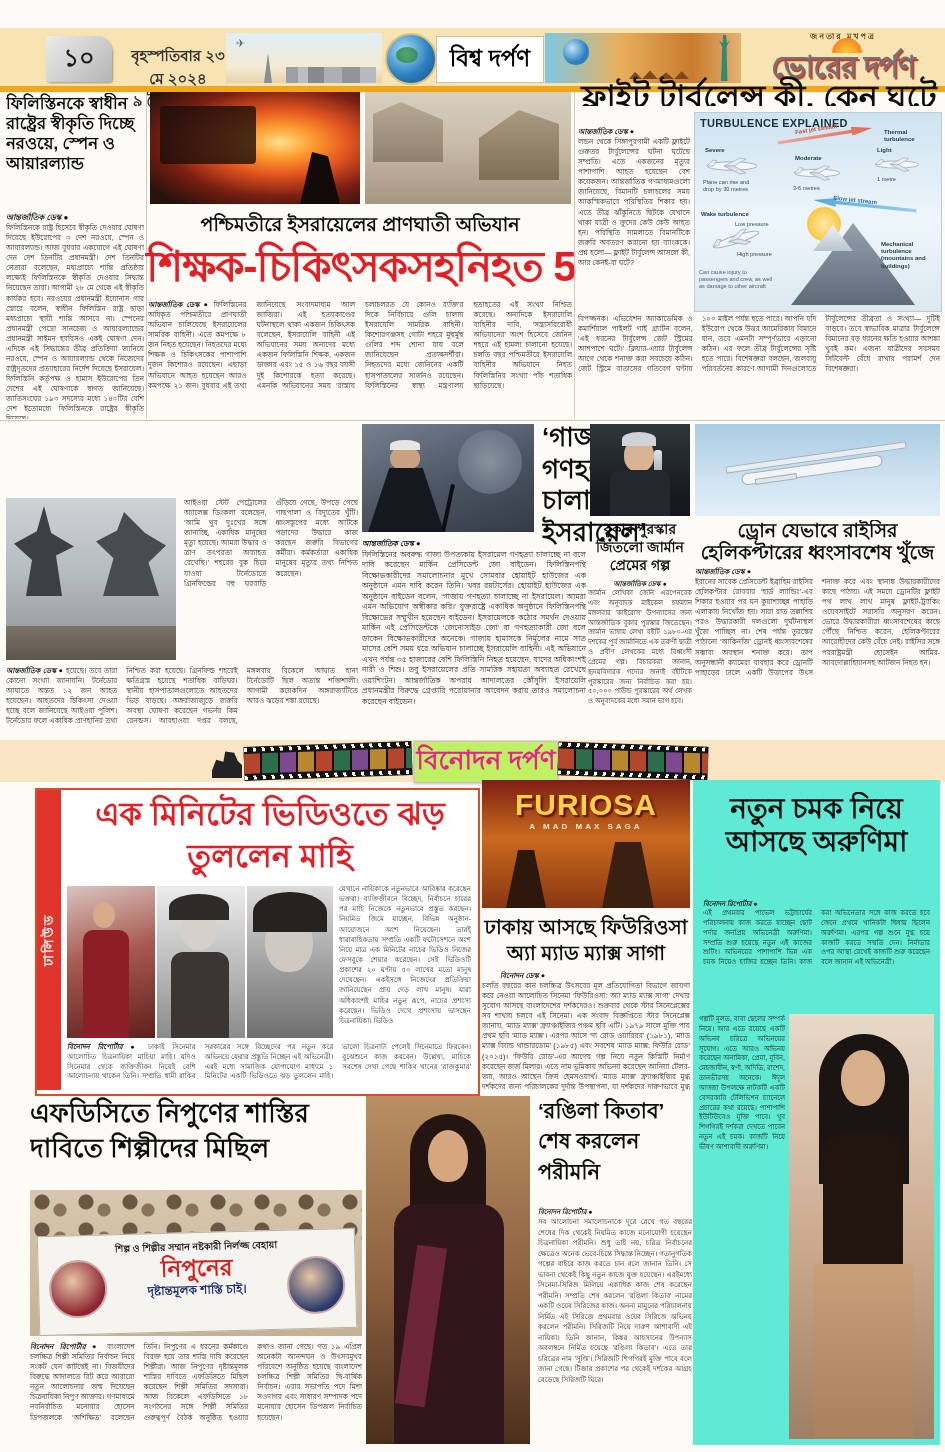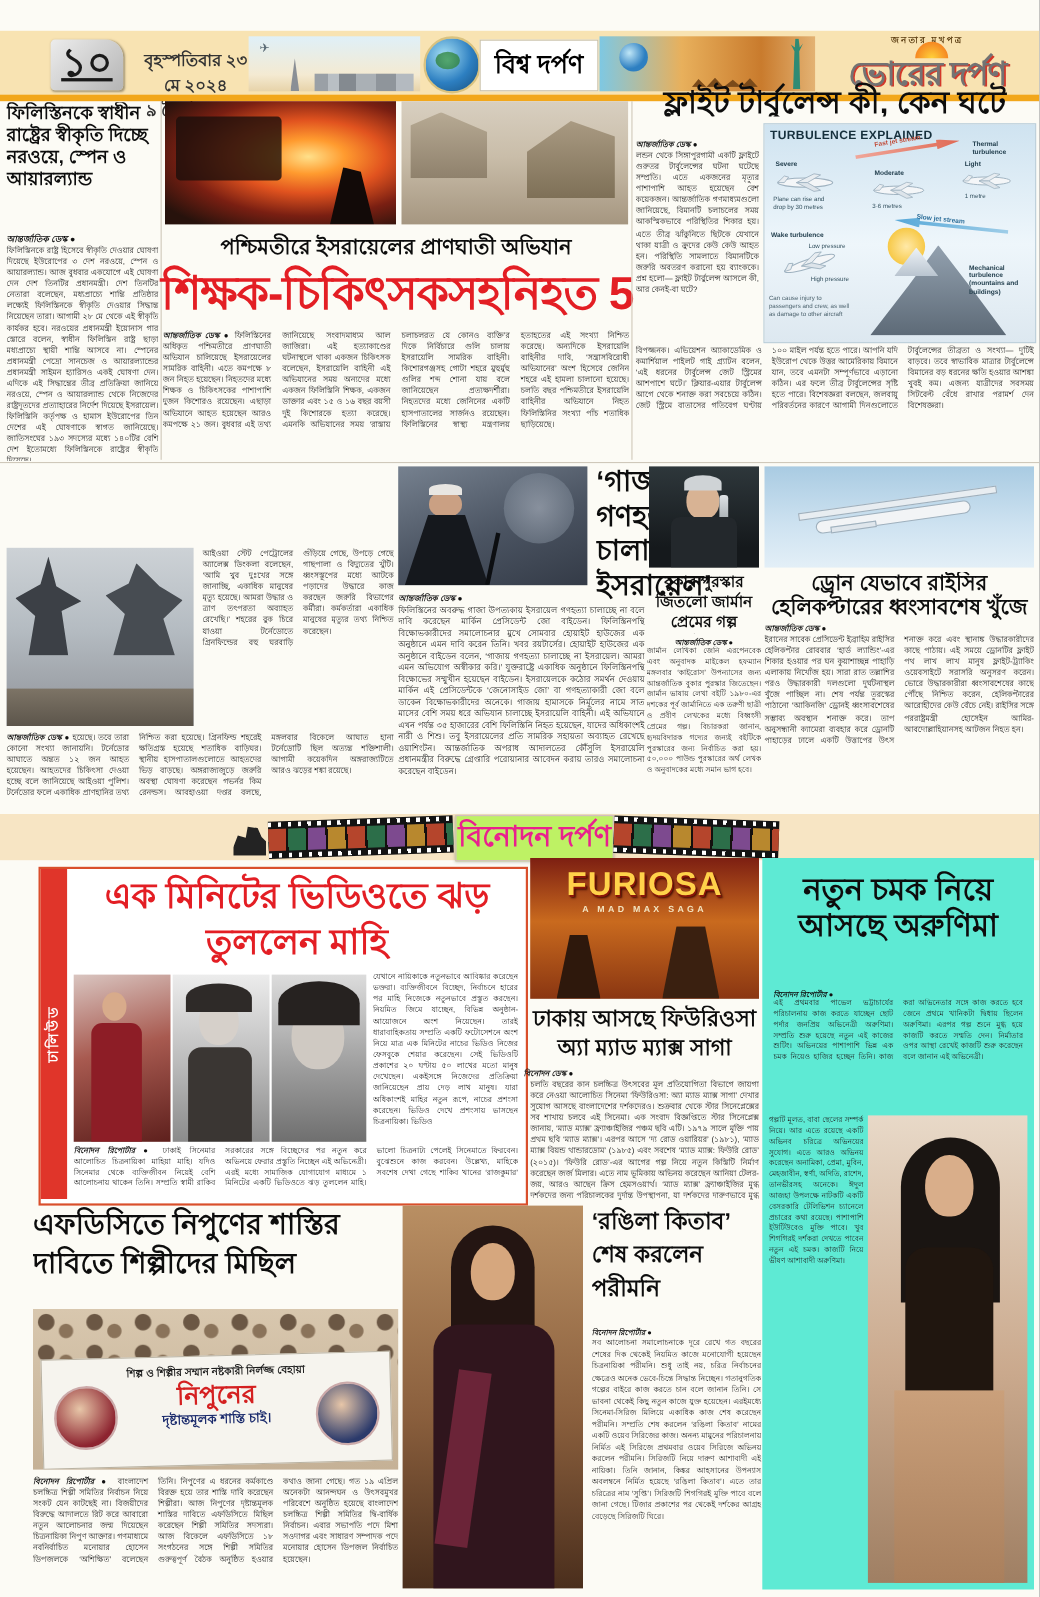--- a/index.html
+++ b/index.html
@@ -15,21 +15,21 @@
   .cols3{column-count:3;column-gap:9px;}
   .cols4{column-count:4;column-gap:10px;}
   .hl{font-weight:bold;color:#0d0d0d;overflow:hidden;}
   .photo{overflow:hidden;}
   .vrule{width:1px;background:#cfc8ba;}
   .hrule{height:1px;background:#cfc8ba;}
   
   .hdr-band{background:#f8e3b2;}
   .pageno{background:linear-gradient(135deg,#ececec,#b5b5b5);border-radius:4px 16px 4px 4px;
           box-shadow:1px 1px 2px rgba(0,0,0,.35);display:flex;align-items:center;justify-content:center;
-          font-size:36px;font-weight:bold;color:#1a1a1a;text-decoration:underline;}
+          font-size:24px;font-weight:bold;color:#1a1a1a;}
   .dateline{font-size:15px;font-weight:bold;color:#333;line-height:1.5;text-align:center;}
   .globe{border-radius:50%;background:radial-gradient(circle at 35% 32%,#a6e0f5,#2d7fc1 55%,#174f7d);
          border:2px solid #d9c27f;}
   .globe::after{content:"";position:absolute;left:9px;top:12px;width:22px;height:16px;border-radius:50%;
          background:radial-gradient(circle,#49a05a,#2e7d43);opacity:.85;}
   .sect-panel{background:#fff;border:1px solid #c9c0a8;display:flex;align-items:center;justify-content:center;
          font-size:23px;font-weight:bold;color:#000;}
   .masthead{font-size:30px;font-weight:800;color:#737373;letter-spacing:-1px;
          text-shadow:1.5px 1.5px 0 #d3382a;white-space:nowrap;}
   .tagline{font-size:8px;font-weight:bold;color:#5a3c10;letter-spacing:2px;text-align:center;}
@@ -106,21 +106,21 @@
   </div>
 
   <div class="abs hl center" style="left:148px;top:210px;width:424px;height:26px;font-size:19px;">পশ্চিমতীরে ইসরায়েলের প্রাণঘাতী অভিযান</div>
   <div class="abs center" style="left:140px;top:234px;width:442px;height:62px;font-size:42px;font-weight:800;color:#e31e24;letter-spacing:-1px;overflow:hidden;">শিক্ষক-চিকিৎসকসহনিহত 5</div>
   <div class="abs bodytext bt7 cols4" style="left:148px;top:300px;width:424px;height:118px;">
     <span class="byline" style="font-size:7.2px;">আন্তর্জাতিক ডেস্ক ●</span>
     <span>ফিলিস্তিনের অধিকৃত পশ্চিমতীরে প্রাণঘাতী অভিযান চালিয়েছে ইসরায়েলের সামরিক বাহিনী। এতে কমপক্ষে ৮ জন নিহত হয়েছেন। নিহতদের মধ্যে শিক্ষক ও চিকিৎসকের পাশাপাশি দুজন কিশোরও রয়েছেন। এছাড়া অভিযানে আহত হয়েছেন আরও কমপক্ষে ২১ জন। বুধবার এই তথ্য জানিয়েছে সংবাদমাধ্যম আল জাজিরা। এই হত্যাকাণ্ডের ঘটনাস্থলে থাকা একজন চিকিৎসক বলেছেন, ইসরায়েলি বাহিনী এই অভিযানের সময় অন্যদের মধ্যে একজন ফিলিস্তিনি শিক্ষক, একজন ডাক্তার এবং ১৫ ও ১৬ বছর বয়সী দুই কিশোরকে হত্যা করেছে। এমনকি অভিযানের সময় ‘রাস্তায় চলাচলরত যে কোনও ব্যক্তি’র দিকে নির্বিচারে গুলি চালায় ইসরায়েলি সামরিক বাহিনী। কিশোরগঞ্জসহ গোটা শহরে মুহুর্মুহু গুলির শব্দ শোনা যায় বলে জানিয়েছেন প্রত্যক্ষদর্শীরা। নিহতদের মধ্যে জেনিনের একটি হাসপাতালের সার্জনও রয়েছেন। ফিলিস্তিনের স্বাস্থ্য মন্ত্রণালয় হতাহতের এই সংখ্যা নিশ্চিত করেছে। অন্যদিকে ইসরায়েলি বাহিনীর দাবি, ‘সন্ত্রাসবিরোধী অভিযানের’ অংশ হিসেবে জেনিন শহরে এই হামলা চালানো হয়েছে। চলতি বছর পশ্চিমতীরে ইসরায়েলি বাহিনীর অভিযানে নিহত ফিলিস্তিনির সংখ্যা পাঁচ শতাধিক ছাড়িয়েছে।</span>
   </div>
   <div class="abs vrule" style="left:574px;top:92px;height:326px;"></div>
 
-  <div class="abs hl center" style="left:578px;top:72px;width:362px;height:34px;font-size:28px;">ফ্লাইট টার্বুলেন্স কী, কেন ঘটে</div>
+  <div class="abs hl center" style="left:578px;top:72px;width:362px;height:34px;font-size:32px;">ফ্লাইট টার্বুলেন্স কী, কেন ঘটে</div>
   <div class="abs byline" style="left:578px;top:126px;font-size:7.2px;">আন্তর্জাতিক ডেস্ক ●</div>
   <div class="abs bodytext bt7" style="left:578px;top:137px;width:112px;height:172px;">লন্ডন থেকে সিঙ্গাপুরগামী একটি ফ্লাইটে গুরুতর টার্বুলেন্সের ঘটনা ঘটেছে সম্প্রতি। এতে একজনের মৃত্যুর পাশাপাশি আহত হয়েছেন বেশ কয়েকজন। আন্তর্জাতিক গণমাধ্যমগুলো জানিয়েছে, বিমানটি চলাচলের সময় আকস্মিকভাবে পরিস্থিতির শিকার হয়। এতে তীব্র ঝাঁকুনিতে ছিটকে যেখানে থাকা যাত্রী ও ক্রুদের কেউ কেউ আহত হন। পরিস্থিতি সামলাতে বিমানটিকে জরুরি অবতরণ করানো হয় ব্যাংককে। প্রশ্ন হলো— ফ্লাইট টার্বুলেন্স আসলে কী, আর কেনই-বা ঘটে?</div>
 
   <svg width="0" height="0" style="position:absolute">
       <defs>
     <g id="plane">
       <ellipse cx="30" cy="11" rx="25" ry="4.2" fill="#f4f6f8" stroke="#9fb2c0" stroke-width="1"></ellipse>
       <path d="M22 11 L38 3 L44 4 L32 11 Z" fill="#e8edf1" stroke="#9fb2c0" stroke-width="0.8"></path>
       <path d="M22 11 L38 19 L44 18 L32 11 Z" fill="#dde4ea" stroke="#9fb2c0" stroke-width="0.8"></path>
       <path d="M5 11 L11 5 L15 6 L11 11 Z" fill="#e8edf1" stroke="#9fb2c0" stroke-width="0.8"></path>
@@ -239,21 +239,21 @@
     </div>
   </div>
 
   <div class="abs photo" style="left:482px;top:780px;width:208px;height:128px;background:linear-gradient(180deg,#7d1f12 0%,#c96a1e 45%,#8a3612 100%);">
     <div class="center poster-title" style="margin-top:8px;">FURIOSA</div>
     <div class="center poster-sub">A MAD MAX SAGA</div>
     <div class="abs" style="left:24px;bottom:0;width:40px;height:58px;background:#2e180c;clip-path:polygon(30% 0,70% 0,100% 100%,0 100%);"></div>
     <div class="abs" style="left:120px;bottom:0;width:52px;height:66px;background:#3a2010;clip-path:polygon(25% 0,75% 0,100% 100%,0 100%);"></div>
   </div>
   <div class="abs hl center" style="left:482px;top:914px;width:208px;height:52px;font-size:20px;line-height:1.3;">ঢাকায় আসছে ফিউরিওসা অ্যা ম্যাড ম্যাক্স সাগা</div>
-  <div class="abs byline" style="left:476px;top:970px;font-size:7.2px;">বিনোদন ডেস্ক ●</div>
+  <div class="abs byline" style="left:500px;top:970px;font-size:7.2px;">বিনোদন ডেস্ক ●</div>
   <div class="abs bodytext bt7" style="left:482px;top:981px;width:208px;height:110px;">চলতি বছরের কান চলচ্চিত্র উৎসবের মূল প্রতিযোগিতা বিভাগে জায়গা করে নেওয়া আলোচিত সিনেমা ‘ফিউরিওসা: অ্যা ম্যাড ম্যাক্স সাগা’ দেখার সুযোগ আসছে বাংলাদেশের দর্শকদেরও। শুক্রবার থেকে স্টার সিনেপ্লেক্সের সব শাখায় চলবে এই সিনেমা। এক সংবাদ বিজ্ঞপ্তিতে স্টার সিনেপ্লেক্স জানায়, ‘ম্যাড ম্যাক্স’ ফ্র্যাঞ্চাইজির পঞ্চম ছবি এটি। ১৯৭৯ সালে মুক্তি পায় প্রথম ছবি ‘ম্যাড ম্যাক্স’। এরপর আসে ‘দ্য রোড ওয়ারিয়র’ (১৯৮১), ‘ম্যাড ম্যাক্স বিয়ন্ড থান্ডারডোম’ (১৯৮৫) এবং সবশেষ ‘ম্যাড ম্যাক্স: ফিউরি রোড’ (২০১৫)। ‘ফিউরি রোড’-এর আগের গল্প নিয়ে নতুন কিস্তিটি নির্মাণ করেছেন জর্জ মিলার। এতে নাম ভূমিকায় অভিনয় করেছেন আনিয়া টেলর-জয়, আরও আছেন ক্রিস হেমসওয়ার্থ। ‘ম্যাড ম্যাক্স’ ফ্র্যাঞ্চাইজির মুগ্ধ দর্শকদের জন্য পরিচালকের দুর্দান্ত উপস্থাপনা, যা দর্শকদের দারুণভাবে মুগ্ধ করবে বলে প্রত্যাশা।</div>
 
   <div class="abs pinkbox" style="left:693px;top:780px;width:247px;height:665px;">
     <div class="abs hl center" style="left:10px;top:12px;width:227px;height:100px;font-size:28px;line-height:1.18;">নতুন চমক নিয়ে আসছে অরুণিমা</div>
     <div class="abs byline" style="left:10px;top:118px;font-size:6.8px;">বিনোদন রিপোর্টার ●</div>
     <div class="abs bodytext bt68 cols2" style="left:10px;top:128px;width:227px;height:102px;">এই প্রথমবার পাভেল ভট্টাচার্যের পরিচালনায় কাজ করতে যাচ্ছেন ছোট পর্দার জনপ্রিয় অভিনেত্রী অরুণিমা। সম্প্রতি শুরু হয়েছে নতুন এই কাজের শুটিং। অভিনয়ের পাশাপাশি ভিন্ন এক চমক নিয়েও হাজির হচ্ছেন তিনি। কাজ করা অভিনেতার সঙ্গে কাজ করতে হবে জেনে প্রথমে খানিকটা দ্বিধায় ছিলেন অরুণিমা। এরপর গল্প শুনে মুগ্ধ হয়ে কাজটি করতে সম্মতি দেন। নির্মাতার ওপর আস্থা রেখেই কাজটি শুরু করেছেন বলে জানান এই অভিনেত্রী।</div>
     <div class="abs bodytext bt68" style="left:6px;top:234px;width:86px;height:424px;">গল্পটি মূলত, বাবা ছেলের সম্পর্ক নিয়ে। আর এতে রয়েছে একটি অভিনব চরিত্রে অভিনয়ের সুযোগ। এতে আরও অভিনয় করেছেন অনামিকা, প্রেমা, মুবিন, মেহজাবীন, স্বর্ণা, অদিতি, রাশেদ, তানভীরসহ অনেকে। ঈদুল আজহা উপলক্ষে নাটকটি একটি বেসরকারি টেলিভিশন চ্যানেলে প্রচারের কথা রয়েছে। পাশাপাশি ইউটিউবেও মুক্তি পাবে। খুব শিগগিরই দর্শকরা দেখতে পাবেন নতুন এই চমক। কাজটি নিয়ে ভীষণ আশাবাদী অরুণিমা।</div>
     <div class="abs photo" style="left:96px;top:234px;width:145px;height:425px;background:linear-gradient(180deg,#e8d9c8 0%,#caa98d 55%,#9f7f63 100%);">
       <div class="abs" style="left:30px;top:20px;width:90px;height:150px;border-radius:46px 46px 0 0;background:#1a1512;"></div>
       <div class="abs" style="left:52px;top:36px;width:44px;height:56px;border-radius:50% 50% 46% 46%;background:#d9ae8a;"></div>

